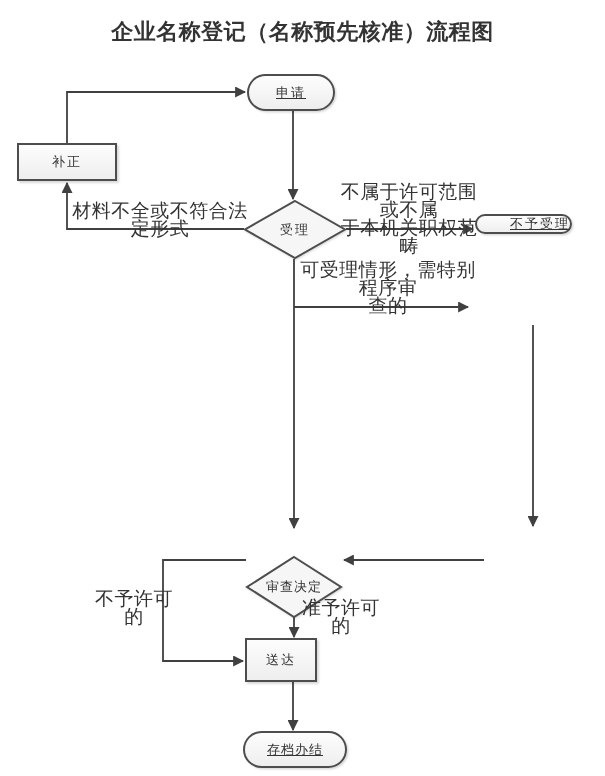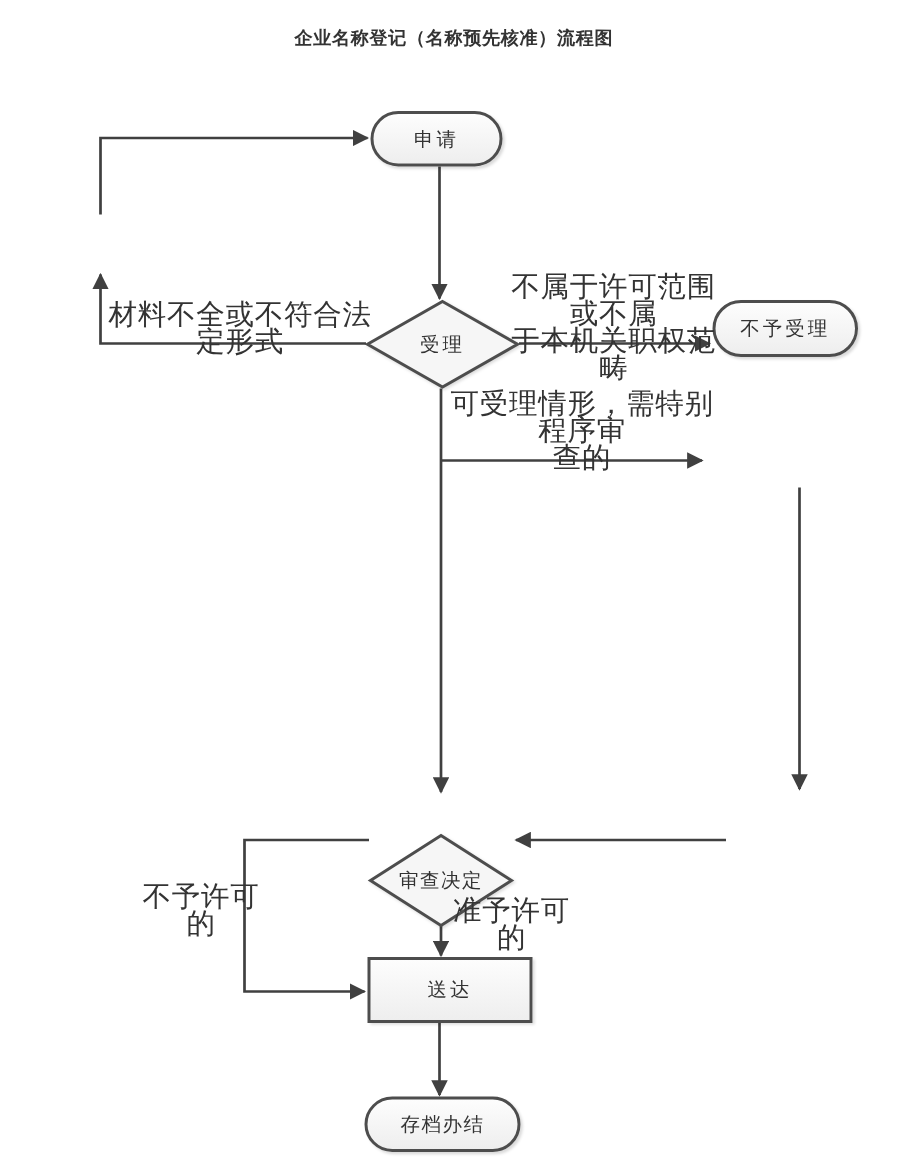--- a/index.html
+++ b/index.html
@@ -6,38 +6,38 @@
   .canvas {
     position:relative; width:605px; height:776px;
     background: var(--bg, #ffffff);
     font-family: "Liberation Sans", sans-serif;
     color: var(--text, #333);
     overflow:hidden;
   }
   .title {
     position:absolute; top:17px; left:0; width:100%;
     text-align:center; margin:0;
-    font-size:12px; font-weight:600; letter-spacing:0.5px;
+    font-size:22px; font-weight:600; letter-spacing:0.5px;
     color: var(--text, #333);
   }
   .connectors { position:absolute; left:0; top:0; width:605px; height:776px; }
   .connectors .edge { fill:none; stroke: var(--line, #444); stroke-width:1.8px; }
   .arrowhead { fill: var(--line, #444); }
 
   .node {
     position:absolute; display:flex; align-items:center; justify-content:center;
     font-size:13px; letter-spacing:2px; color: var(--text, #333);
     box-sizing:border-box;
   }
   .box, .stadium {
     background: linear-gradient(180deg, #fdfdfd, var(--node-fill, #efefef));
     border: 2px solid var(--node-border, #4d4d4d);
     box-shadow: 1.5px 1.5px 2px rgba(0,0,0,0.15);
   }
-  .stadium { border-radius: 999px; }
+  .stadium { border-radius: 999px; text-decoration: underline; }
   .diamond { background:transparent; border:none;justify-content:center; }
   .diamond svg { position:absolute; left:0; top:0; width:100%; height:100%; overflow:visible; }
   .diamond polygon {
     fill:#f6f6f6; stroke: var(--node-border, #4d4d4d); stroke-width:2;
     filter: drop-shadow(1.5px 1.5px 1px rgba(0,0,0,0.15));
   }
   .nlabel { position:relative; white-space:nowrap; }
   .edge-label {
     position:absolute; font-size:19px; line-height:18px;
     white-space:pre-line; text-align:center; color: var(--text, #333);
@@ -67,42 +67,45 @@
     <path class="edge" d="M484,560 L344,560" marker-end="url(#arrow)"></path>
     <path class="edge" d="M294,591 L294,637" marker-end="url(#arrow)"></path>
     <path class="edge" d="M246,560 L163,560 L163,661 L243,661" marker-end="url(#arrow)"></path>
     <path class="edge" d="M293,682 L293,730" marker-end="url(#arrow)"></path>
   </svg>
 
   <div class="node stadium" style="left:247px; top:74px; width:88px; height:37px;">
     <span class="nlabel">申请</span>
   </div>
 
+  <div class="node box" style="left:17px; top:143px; width:100px; height:38px;">
+    <span class="nlabel">补正</span>
+  </div>
 
   <div class="node diamond" style="left:244px; top:200px; width:102px; height:59px;">
     <svg viewBox="0 0 102 59" preserveAspectRatio="none">
       <polygon points="51,1 101,29.5 51,58 1,29.5"></polygon>
     </svg>
     <span class="nlabel">受理</span>
   </div>
 
-  <div class="node stadium" style="left:475px; top:200px; width:97px; height:38px;">
+  <div class="node stadium" style="left:475px; top:214px; width:97px; height:20px;justify-content:flex-end;">
     <span class="nlabel">不予受理</span>
   </div>
 
 
   <div class="node diamond" style="left:246px; top:556px; width:96px; height:62px; letter-spacing:1px;font-family:Liberation Serif, serif;">
     <svg viewBox="0 0 96 62" preserveAspectRatio="none">
       <polygon points="48,1 95,31 48,61 1,31"></polygon>
     </svg>
     <span class="nlabel">审查决定</span>
   </div>
 
 
-  <div class="node box" style="left:245px; top:638px; width:110px; height:44px;">
+  <div class="node box" style="left:245px; top:638px; width:72px; height:44px;">
     <span class="nlabel">送达</span>
   </div>
 
   <div class="node stadium" style="left:243px; top:731px; width:104px; height:37px; letter-spacing:1px;">
     <span class="nlabel">存档办结</span>
   </div>
 
   <div class="edge-label" style="left:72px; top:202px; width:176px;">材料不全或不符合法定形式</div>
 
   <div class="edge-label" style="left:336px; top:183px; width:146px;">不属于许可范围或不属

